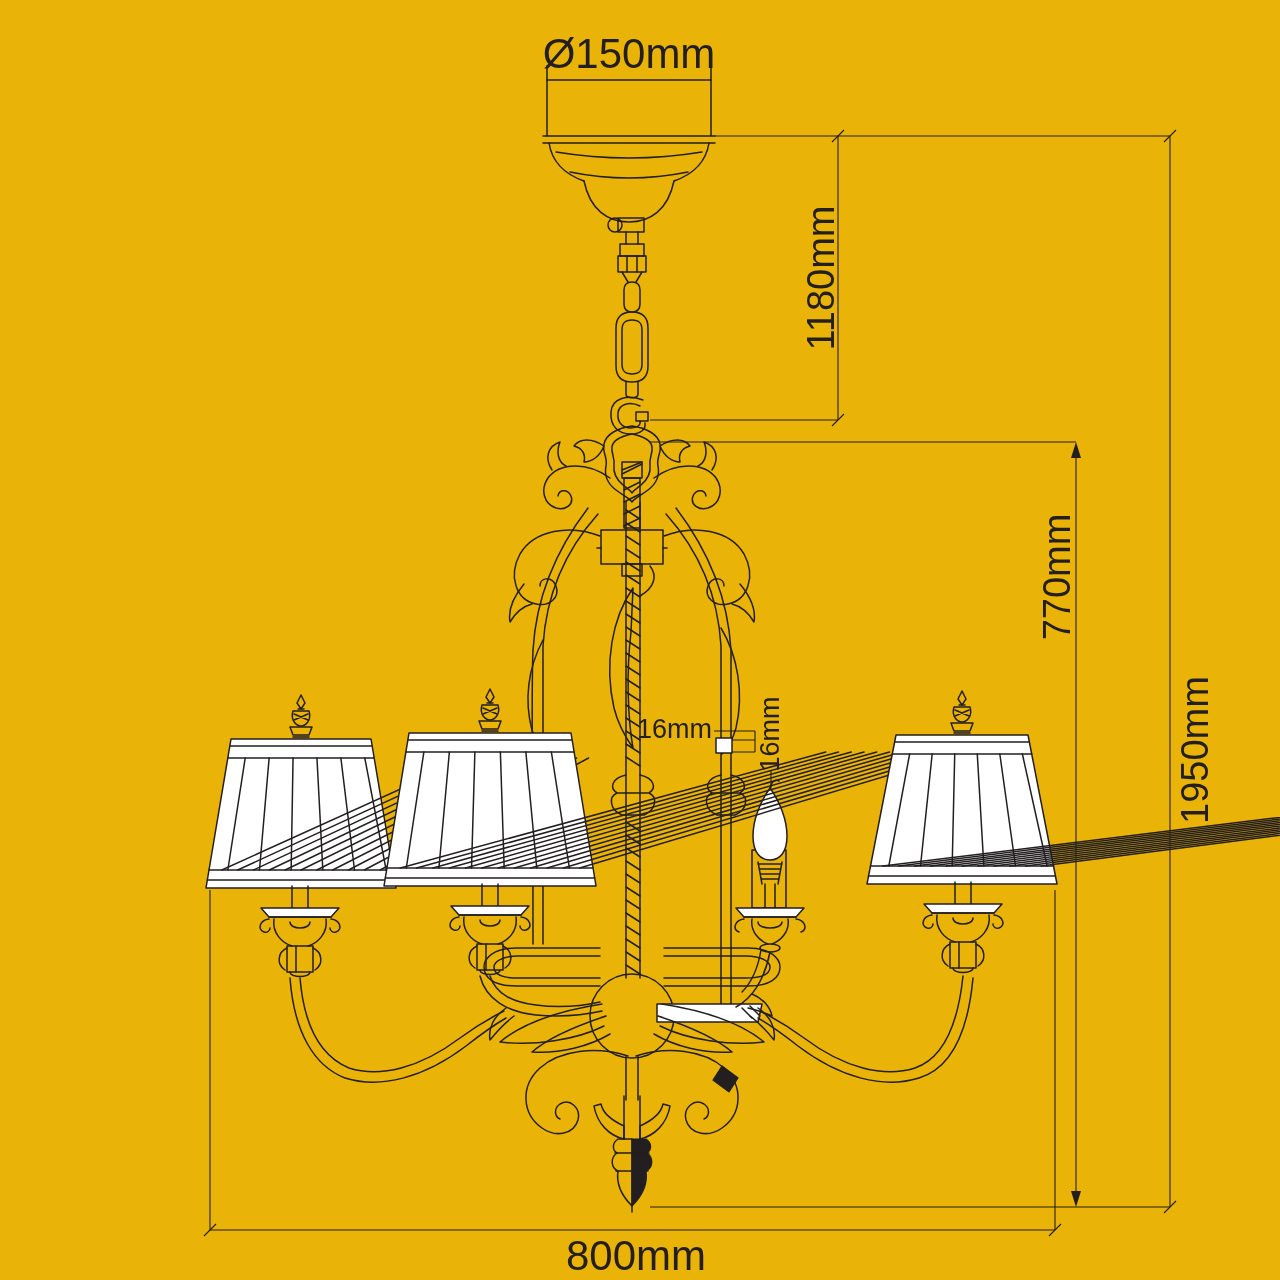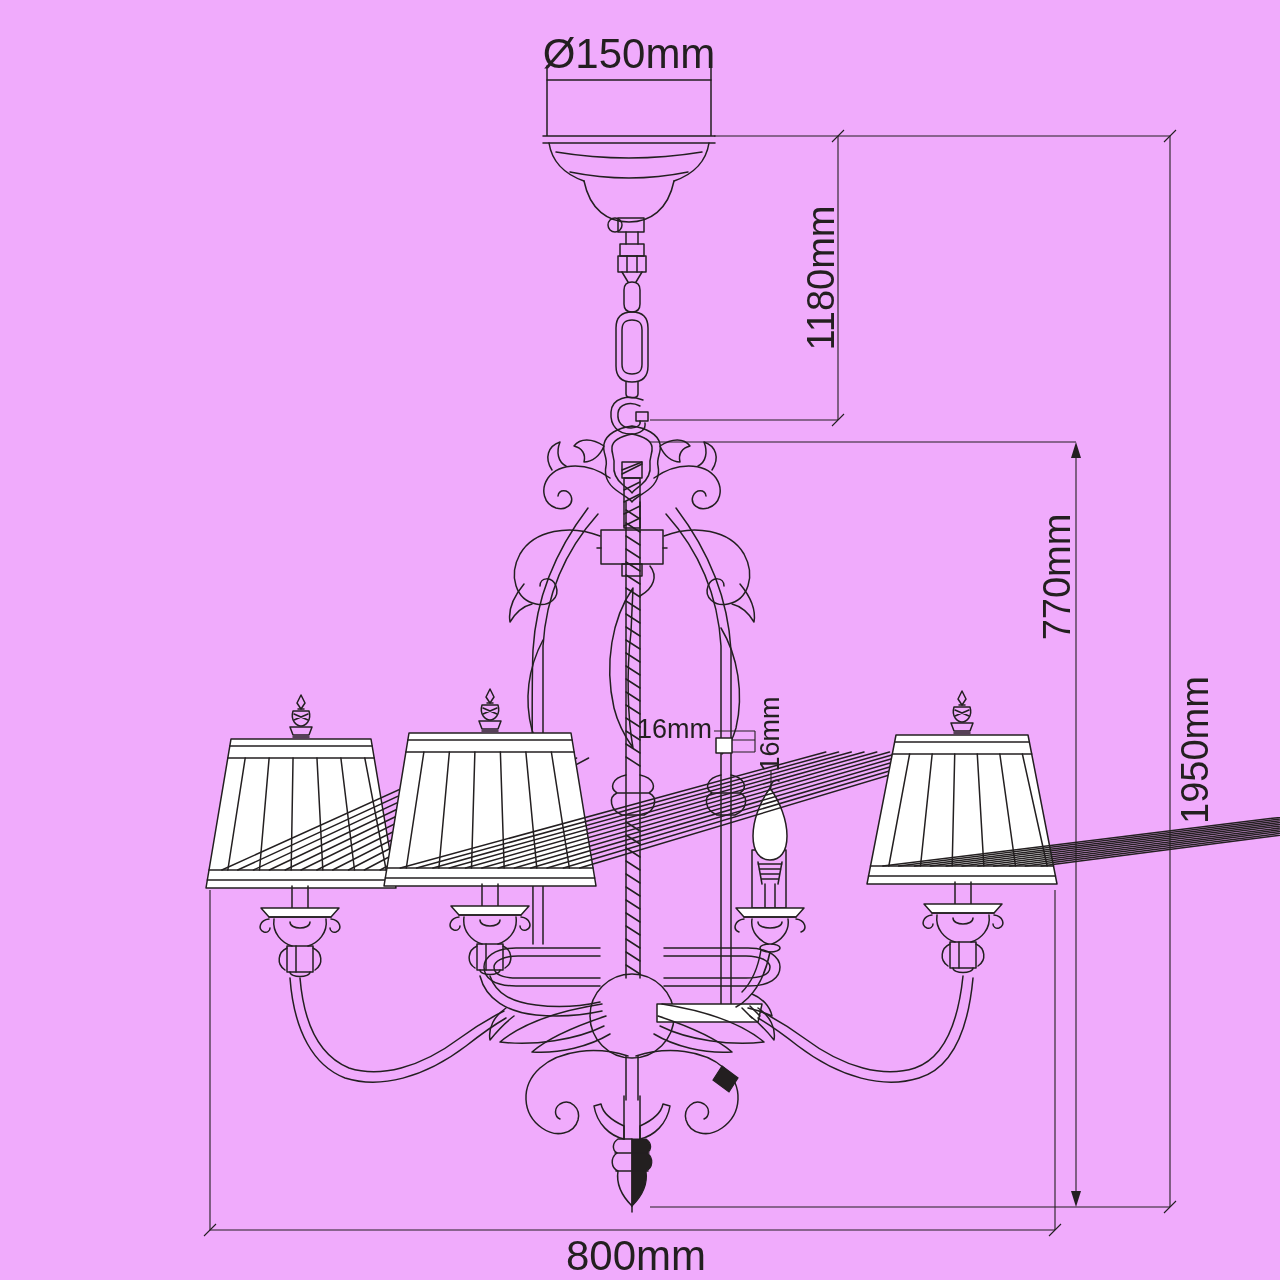--- a/index.html
+++ b/index.html
@@ -1,16 +1,16 @@
 <!DOCTYPE html>
 <html><head>
 <meta charset="utf-8">
 <style>
   html,body{margin:0;padding:0;background:#ffffff;}
-  .stage{position:relative;width:1280px;height:1280px;background:#f0abfc;overflow:hidden;
+  .stage{position:relative;width:1280px;height:1280px;background:#eab308;overflow:hidden;
          font-family:"Liberation Sans", sans-serif;}
   svg{display:block;}
   .ln  {stroke:#231f20;stroke-width:1.5;fill:none;stroke-linecap:round;stroke-linejoin:round;}
   .lnw {stroke:#231f20;stroke-width:1.5;fill:#ffffff;stroke-linejoin:round;}
   .lnf {stroke:#231f20;stroke-width:1.2;fill:#231f20;}
   .dim {stroke:#231f20;stroke-width:1.1;fill:none;}
   .dimf{fill:#231f20;stroke:none;}
   text{fill:#231f20;}
   .dim-lg{font-size:42px;}
   .dim-md{font-size:38px;}

